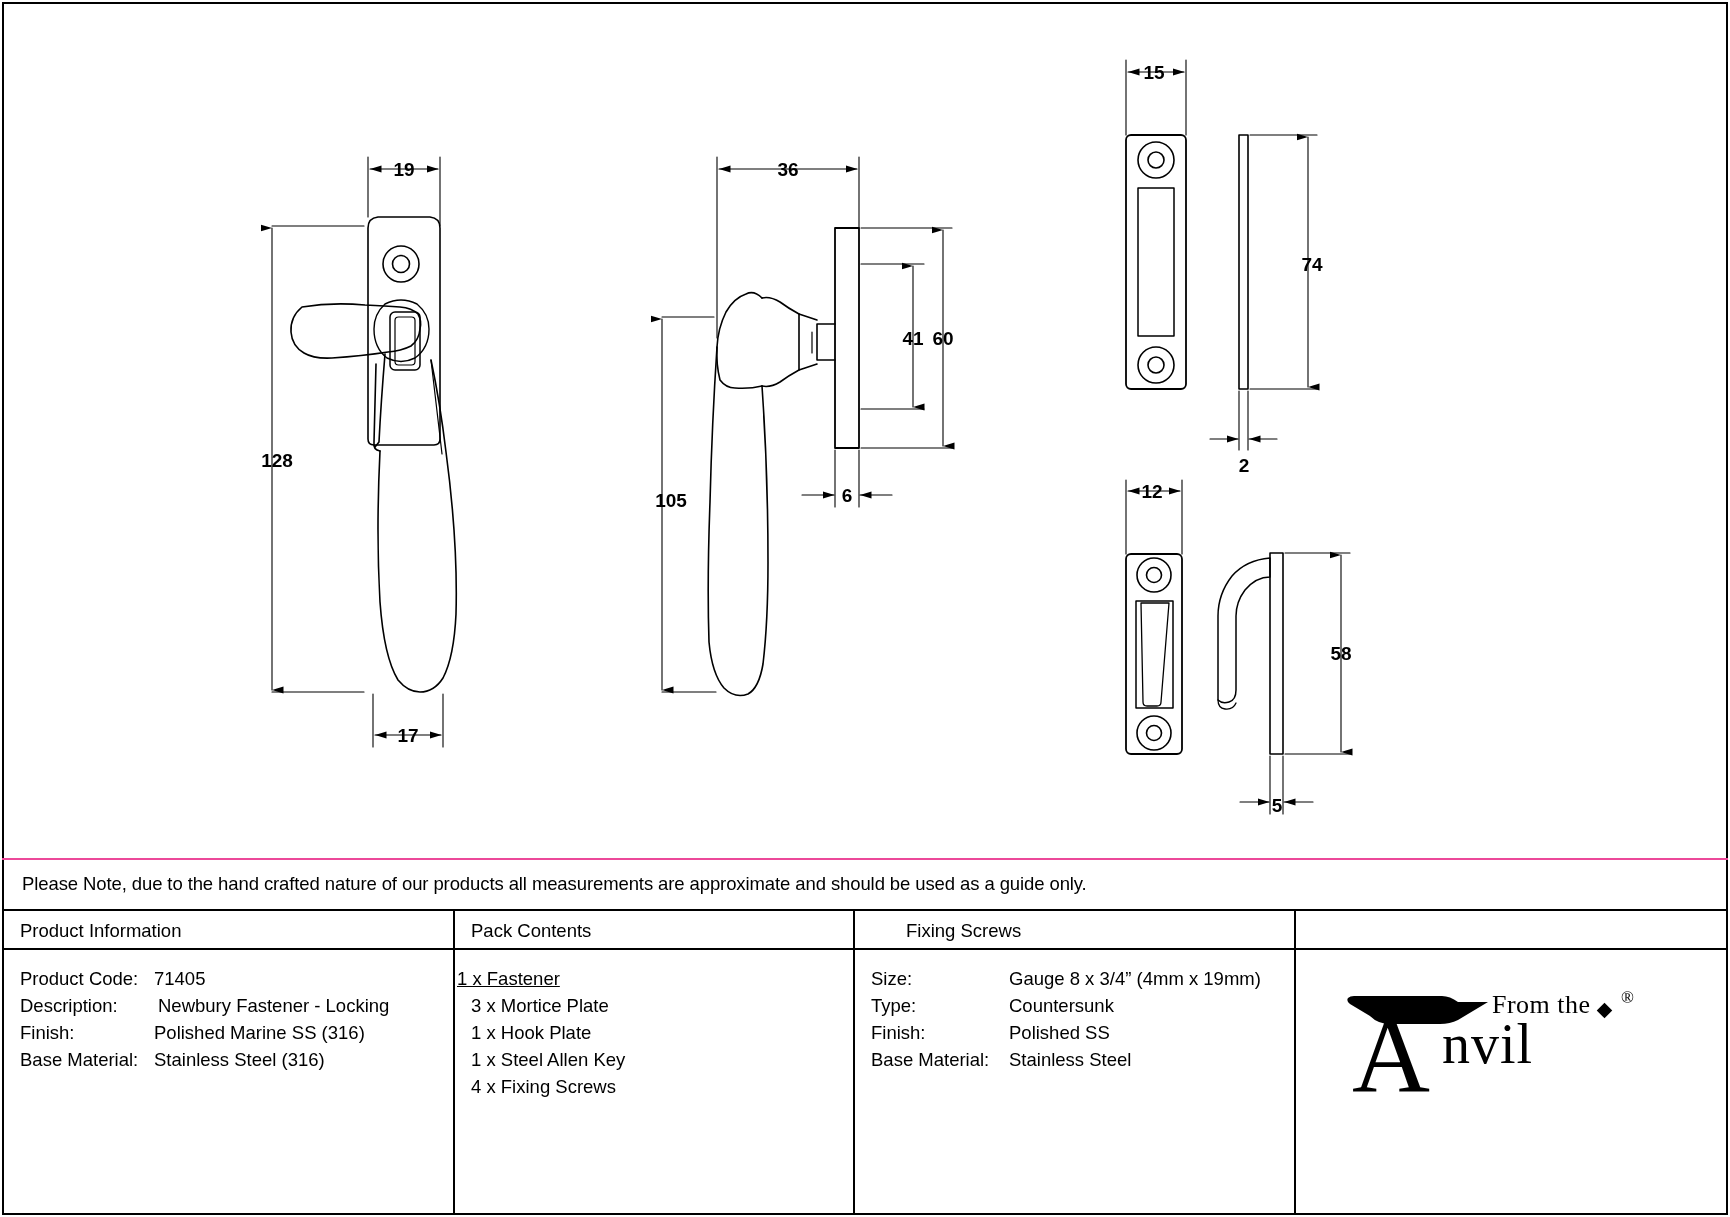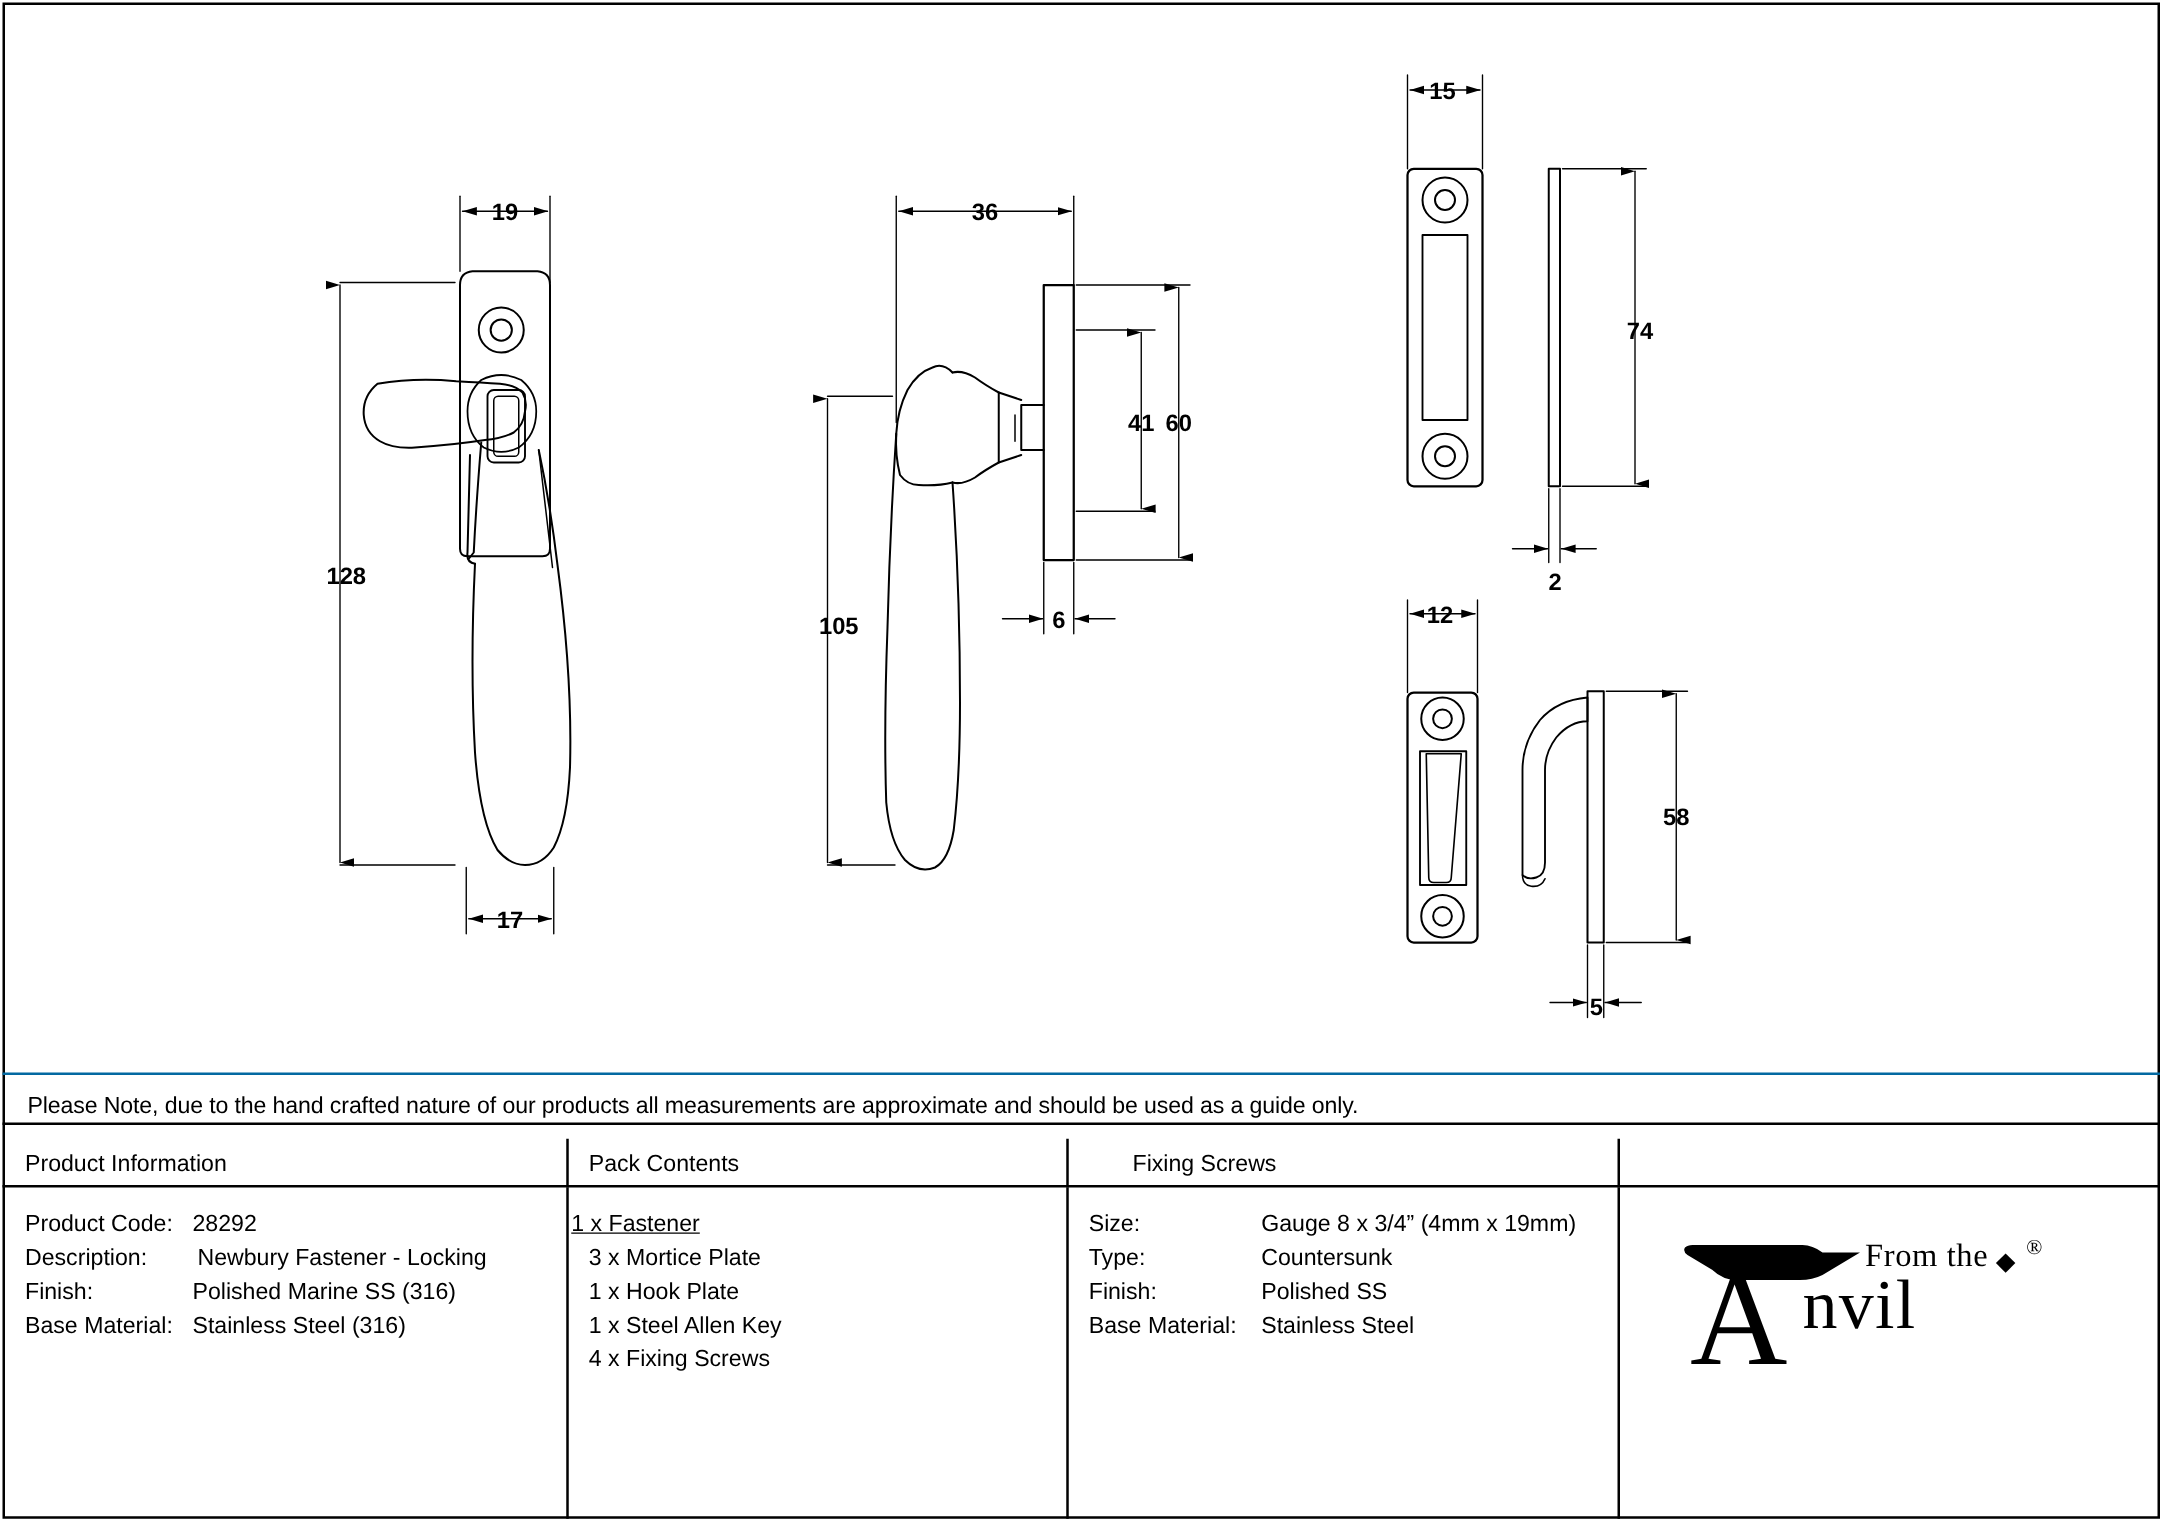--- a/index.html
+++ b/index.html
@@ -24,22 +24,22 @@
   
   #drawing-canvas{
     position:absolute;left:2px;top:2px;width:1726px;height:855px;
   }
   
   .info-table{
     position:absolute;left:2px;top:858px;width:1726px;height:357px;
     box-sizing:border-box;
   }
   .note-row{
-    position:absolute;left:0;top:0;width:100%;height:42px;
-    border-top:2px solid #0369a1;border-bottom:2px solid #000;
+    position:absolute;left:0;top:0;width:100%;height:53px;
+    border-top:2px solid #ec4899;border-bottom:2px solid #000;
     box-sizing:border-box;
   }
   .note-text{
     position:absolute;left:20px;top:13px;
     font-size:18.5px;letter-spacing:-0.1px;white-space:nowrap;
   }
   .hdr-row{
     position:absolute;left:0;top:53px;width:100%;height:39px;
     border-bottom:2px solid #000;box-sizing:border-box;
   }
@@ -311,21 +311,21 @@
       <div class="cell-title" style="left:869px;margin-left:35px;">Fixing Screws</div>
     </div>
 
     <div class="body-row">
       <div class="vline" style="left:451px;height:265px;"></div>
       <div class="vline" style="left:851px;height:265px;"></div>
       <div class="vline" style="left:1292px;height:265px;"></div>
 
       <div class="kv" style="left:18px;top:18px;">
         <span class="k">Product Code:</span>
-        <span class="v" style="left:134px;">28292</span>
+        <span class="v" style="left:134px;">71405</span>
       </div>
       <div class="kv" style="left:18px;top:45px;">
         <span class="k">Description:</span>
         <span class="v" style="left:138px;text-align:right;">Newbury Fastener - Locking</span>
       </div>
       <div class="kv" style="left:18px;top:72px;">
         <span class="k">Finish:</span>
         <span class="v" style="left:134px;">Polished Marine SS (316)</span>
       </div>
       <div class="kv" style="left:18px;top:99px;">

